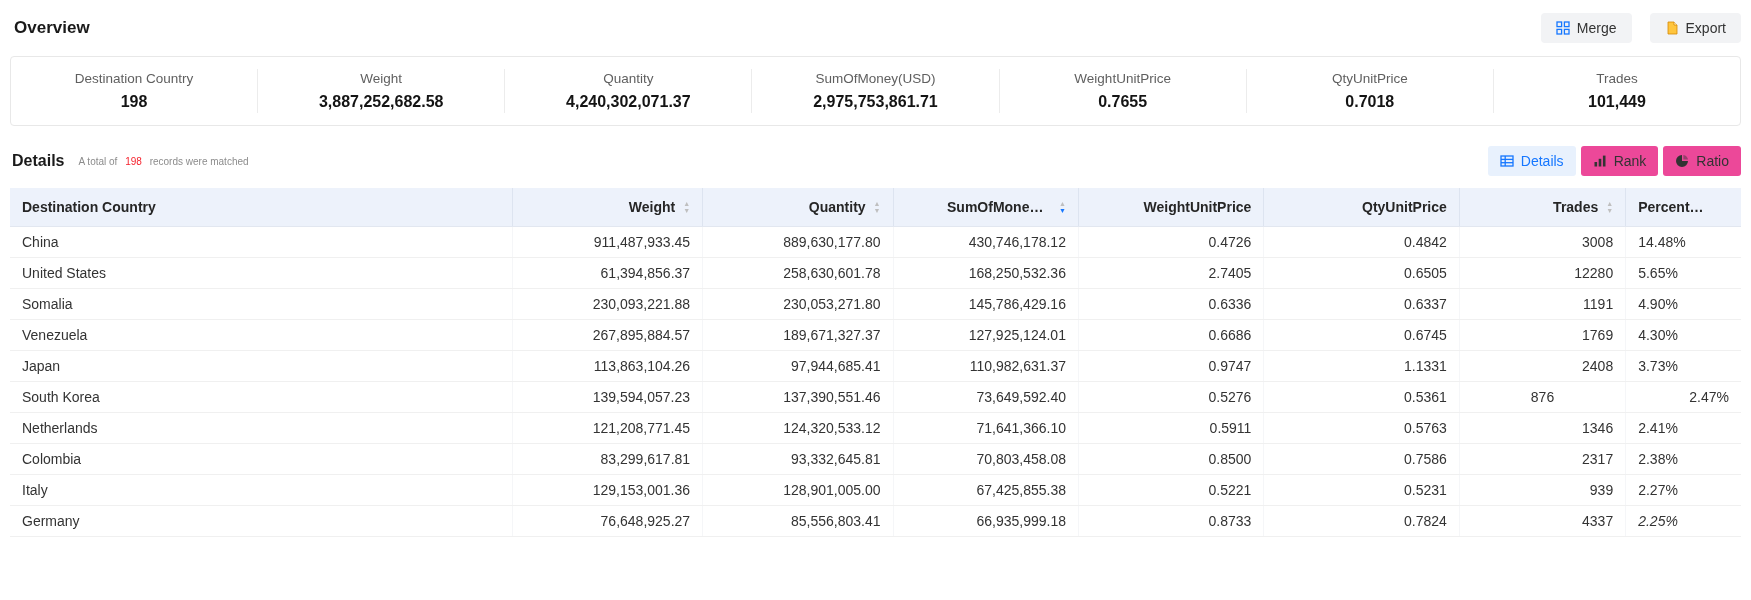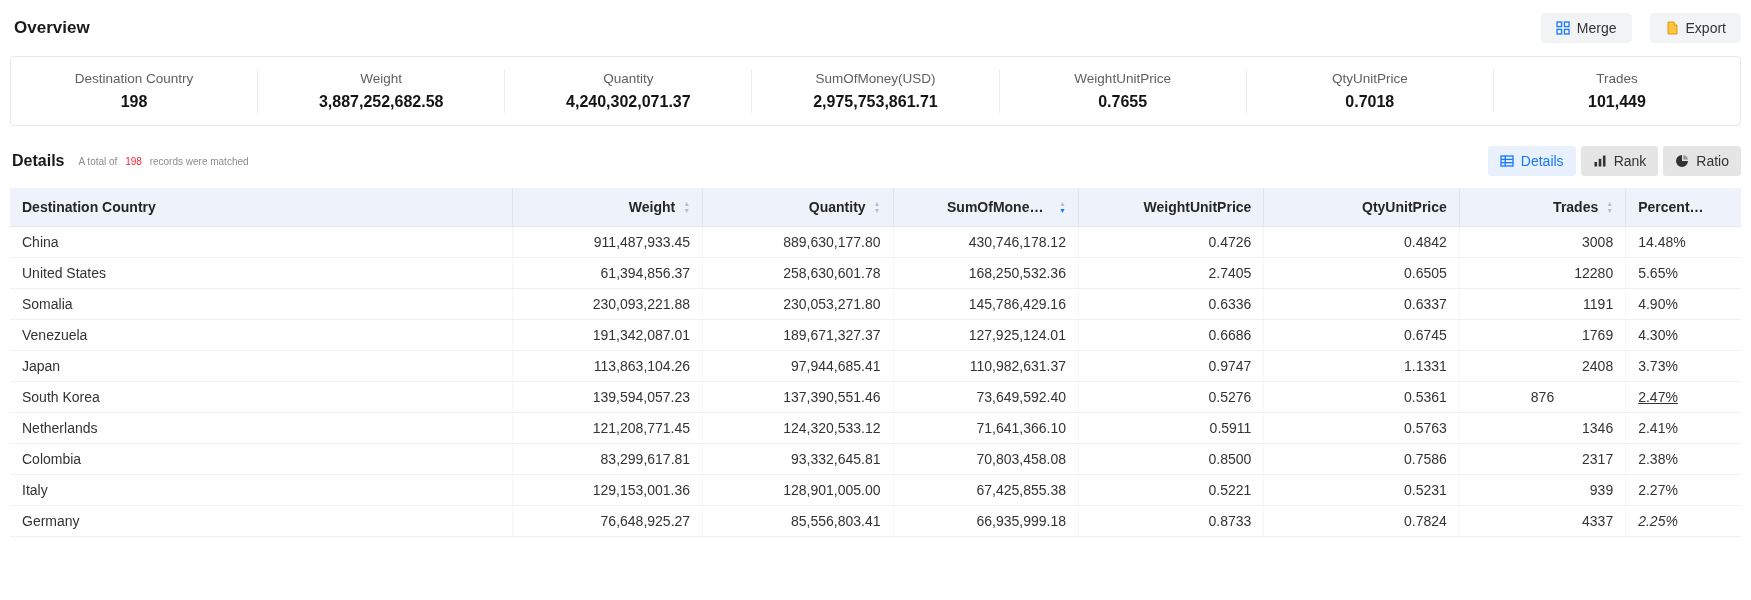--- a/index.html
+++ b/index.html
@@ -36,21 +36,21 @@
   .stat-value { color:#141414; font-size:16px; font-weight:bold; margin-top:7px; }
 
   
   .details-bar { display:flex; align-items:center; margin:0 0 12px 2px; }
   .details-title { font-size:16px; font-weight:bold; color:#1a1a1a; margin:0 14px 0 0; }
   .summary { color:#8c8c8c; font-size:10px; }
   .summary .count { color:#f5222d; margin:0 5px; }
   .view-toggle { margin-left:auto; display:flex; gap:5px; }
   .view-btn {
     display:inline-flex; align-items:center; gap:7px;
-    background:#e5e5e5; color:#333; border:none; border-radius:3px;
+    background:#ec4899; color:#333; border:none; border-radius:3px;
     padding:7px 12px; font-size:14px; cursor:pointer; font-family:inherit;
   }
   .view-btn.active { background:#e8f1fd; color:#1677ff; }
   .view-btn .icon { display:inline-flex; line-height:0; }
 
   
   .table-wrap { width:100%; }
   table { width:100%; border-collapse:collapse; table-layout:fixed; }
   thead th {
     background:#edf2fb; font-weight:bold; font-size:14px; color:#262626;
@@ -273,21 +273,21 @@
             <td style="text-align: right;">230,093,221.88</td>
             <td style="text-align: right;">230,053,271.80</td>
             <td style="text-align: right;">145,786,429.16</td>
             <td style="text-align: right;">0.6336</td>
             <td style="text-align: right;">0.6337</td>
             <td style="text-align: right;">1191</td>
             <td style="text-align: left;">4.90%</td>
           </tr>
           <tr>
             <td style="text-align: left;">Venezuela</td>
-            <td style="text-align: right;">191,342,087.01</td>
+            <td style="text-align: right;">267,895,884.57</td>
             <td style="text-align: right;">189,671,327.37</td>
             <td style="text-align: right;">127,925,124.01</td>
             <td style="text-align: right;">0.6686</td>
             <td style="text-align: right;">0.6745</td>
             <td style="text-align: right;">1769</td>
             <td style="text-align: left;">4.30%</td>
           </tr>
           <tr>
             <td style="text-align: left;">Japan</td>
             <td style="text-align: right;">113,863,104.26</td>
@@ -299,21 +299,21 @@
             <td style="text-align: left;">3.73%</td>
           </tr>
           <tr>
             <td style="text-align: left;">South Korea</td>
             <td style="text-align: right;">139,594,057.23</td>
             <td style="text-align: right;">137,390,551.46</td>
             <td style="text-align: right;">73,649,592.40</td>
             <td style="text-align: right;">0.5276</td>
             <td style="text-align: right;">0.5361</td>
             <td style="text-align: center;">876</td>
-            <td style="text-align: left; text-decoration: underline;">2.47%</td>
+            <td style="text-align: right;">2.47%</td>
           </tr>
           <tr>
             <td style="text-align: left;">Netherlands</td>
             <td style="text-align: right;">121,208,771.45</td>
             <td style="text-align: right;">124,320,533.12</td>
             <td style="text-align: right;">71,641,366.10</td>
             <td style="text-align: right;">0.5911</td>
             <td style="text-align: right;">0.5763</td>
             <td style="text-align: right;">1346</td>
             <td style="text-align: left;">2.41%</td>

